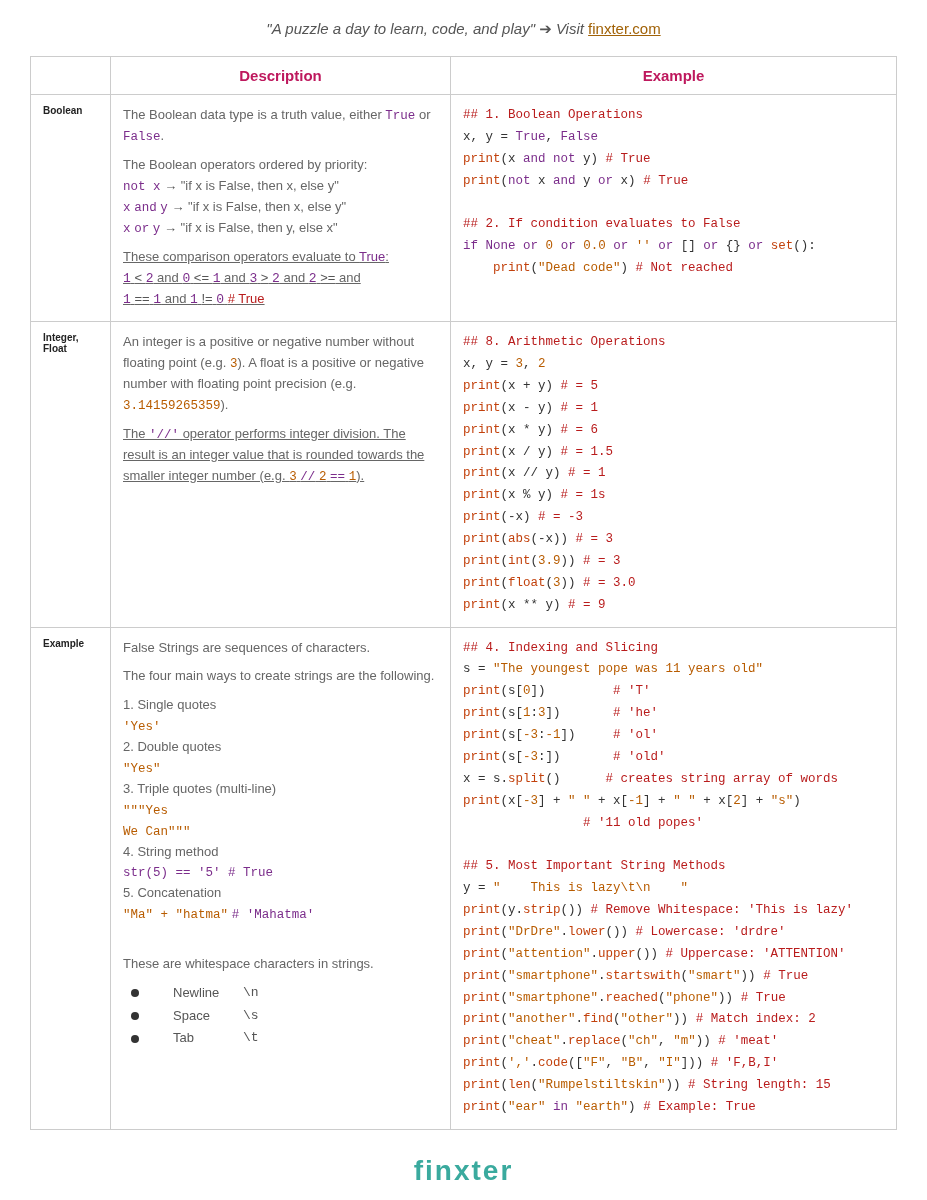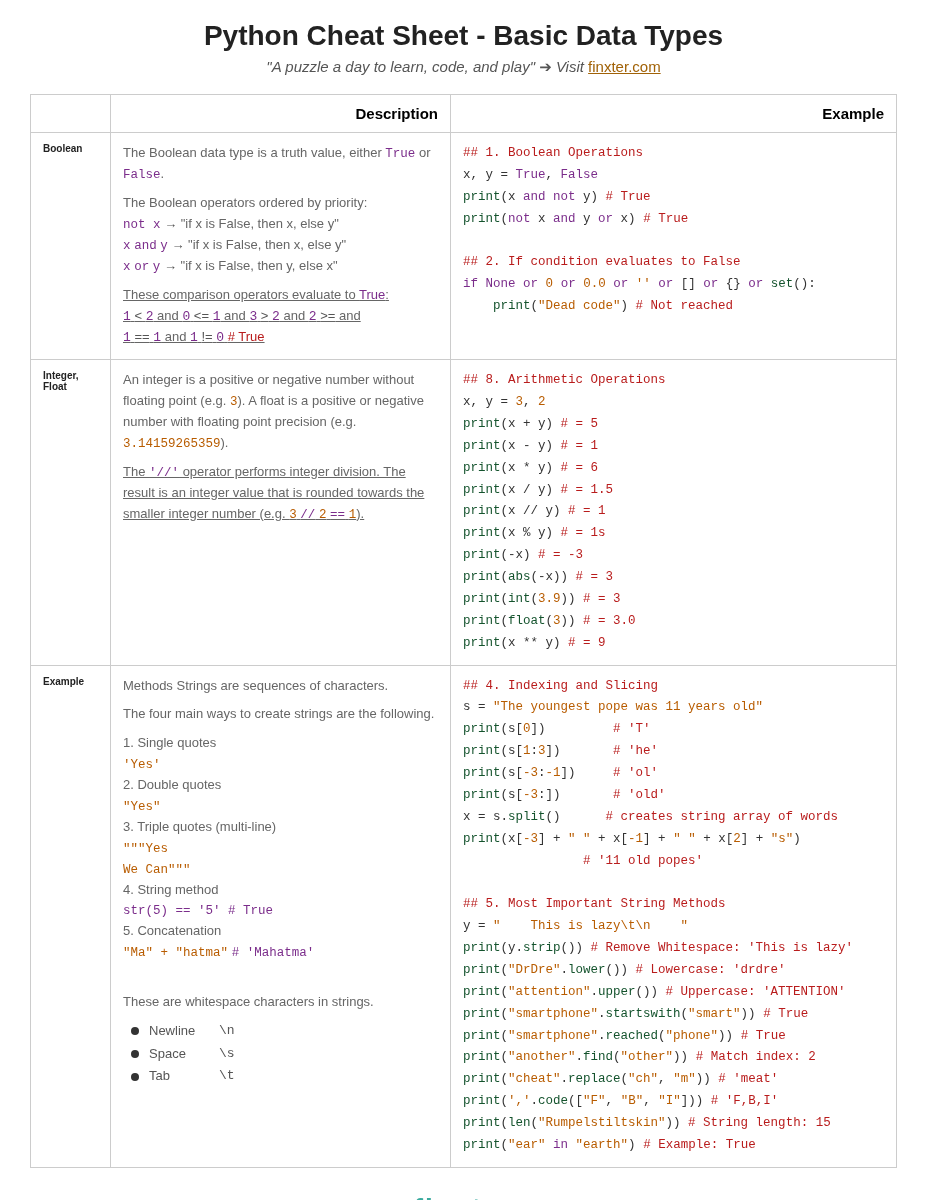--- a/index.html
+++ b/index.html
@@ -45,22 +45,21 @@
     }
     .cheat-table th, .cheat-table td {
       border: 1px solid #ccc;
       padding: 10px 12px;
       vertical-align: top;
     }
     .cheat-table thead th {
       background: #fff;
       font-weight: bold;
       font-size: 15px;
-      color: #000000;
-      text-align: right;
+      color: #be185d;
     }
     .col-type {
       width: 80px;
       font-weight: bold;
       font-size: 10px;
       color: #222;
     }
     .col-desc {
       width: 340px;
       font-size: 13px;
@@ -77,54 +76,53 @@
     
     .code-block {
       font-family: 'Courier New', monospace;
       font-size: 12.5px;
       line-height: 1.75;
     }
     .comment { color: #b91c1c; }
     .keyword { color: #7b2d8b; font-weight: normal; }
     .string-val { color: #b85c00; }
     .num-val { color: #b85c00; }
-    .func-name { color: #14532d; }
+    .func-name { color: #c2410c; }
 
     
     .desc-text { color: #666; font-size: 13px; line-height: 1.6; }
     .desc-code { font-family: 'Courier New', monospace; color: #7b2d8b; font-size: 12.5px; }
     .desc-code-orange { font-family: 'Courier New', monospace; color: #b85c00; font-size: 12.5px; }
     .desc-highlight { color: #7b2d8b; }
     .desc-arrow { color: #555; }
     .comp-purple { color: #7b2d8b; font-family: 'Courier New', monospace; }
 
     
     .bullet-list { list-style: none; margin: 4px 0 0 8px; }
     .bullet-list li { display: flex; align-items: center; font-size: 13px; color: #555; margin-bottom: 2px; }
     .bullet-dot { width: 8px; height: 8px; background: #333; border-radius: 50%; margin-right: 10px; flex-shrink: 0; }
-    .bullet-label { width: 70px; }
+    .bullet-label { width: 70px; margin-left: 24px; }
     .bullet-code { font-family: 'Courier New', monospace; color: #555; }
 
     .footer {
       text-align: center;
       margin-top: 25px;
       font-size: 28px;
       font-weight: bold;
       color: #3aaa9e;
       letter-spacing: 2px;
     }
 
     p { margin-bottom: 8px; }
     p:last-child { margin-bottom: 0; text-decoration: underline; }
   </style>
 </head>
 <body>
 
 <div class="page-header">
-  <div class="page-title">Python Cheat Sheet - Basic Data Types</div>
   <div class="page-subtitle">
     <span>"A puzzle a day to learn, code, and play"</span>
     <span class="arrow-symbol"> ➔ </span>
     <span>Visit </span>
     <a href="#">finxter.com</a>
   </div>
 </div>
 
 <table class="cheat-table">
   <thead>
@@ -185,21 +183,21 @@
           <span class="func-name">print</span>(<span class="func-name">int</span>(<span class="num-val">3.9</span>)) <span class="comment"># = 3</span><br>
           <span class="func-name">print</span>(<span class="func-name">float</span>(<span class="num-val">3</span>)) <span class="comment"># = 3.0</span><br>
           <span class="func-name">print</span>(x ** y) <span class="comment"># = 9</span>
         </div>
       </td>
     </tr>
 
     <tr>
       <td class="col-type">Example</td>
       <td class="col-desc">
-        <p class="desc-text">Methods Strings are sequences of characters.</p>
+        <p class="desc-text">False Strings are sequences of characters.</p>
         <p class="desc-text">The four main ways to create strings are the following.</p>
         <p class="desc-text">
           1. Single quotes<br>
           <span class="desc-code-orange">'Yes'</span><br>
           2. Double quotes<br>
           <span class="desc-code-orange">"Yes"</span><br>
           3. Triple quotes (multi-line)<br>
           <span class="desc-code-orange">"""Yes<br>We Can"""</span><br>
           4. String method<br>
           <span class="desc-code">str(5) == '5' # True</span><br>

